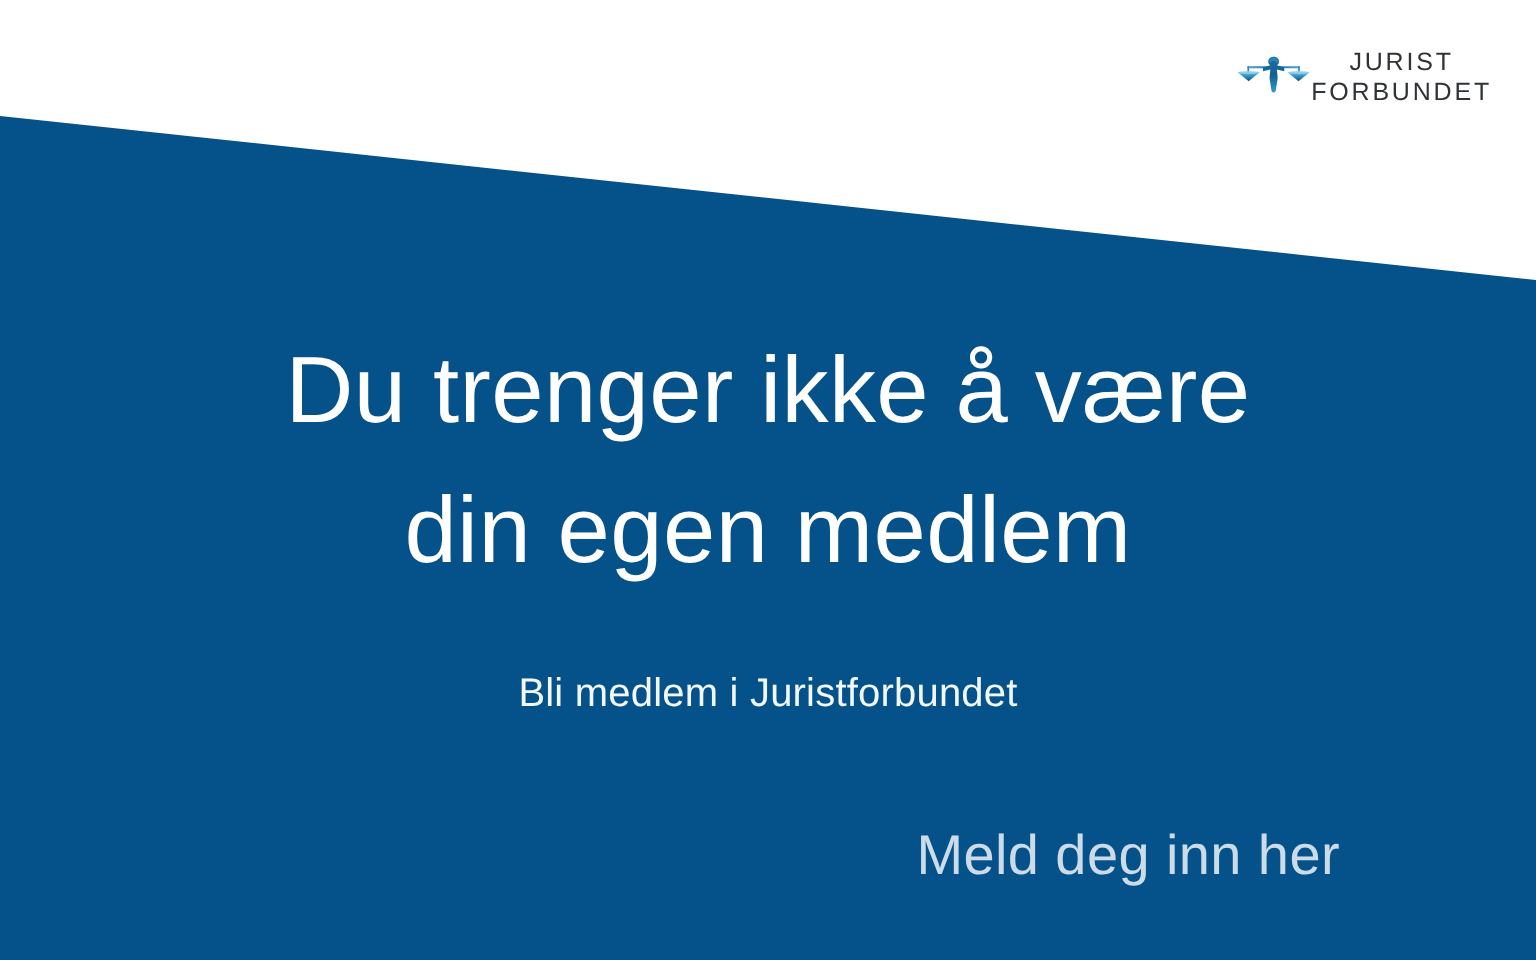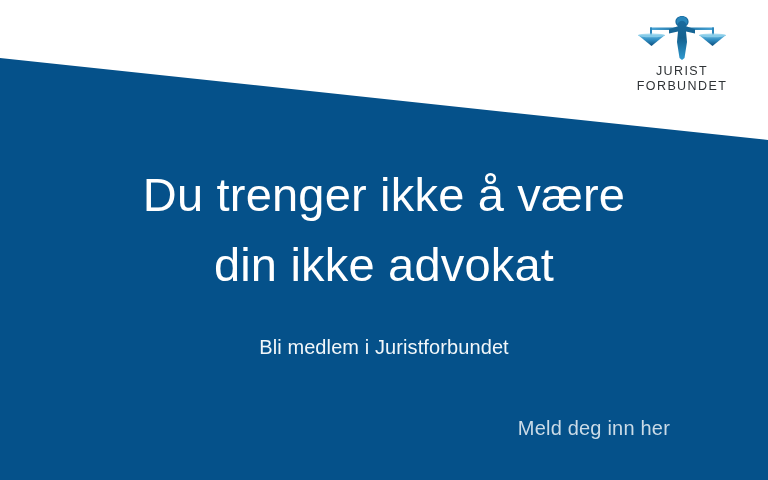--- a/index.html
+++ b/index.html
@@ -34,21 +34,21 @@
     clip-path: polygon(0 58px, 768px 140px, 768px 480px, 0 480px);
   }
 
   
   .logo-block {
     position: absolute;
     right: 22px;
     top: 14px;
     width: 128px;
     display: flex;
-    flex-direction: column;
+    flex-direction: row;
     align-items: center;
     z-index: 5;
   }
   .logo-mark {
     width: 92px;
     height: 46px;
     display: block;
   }
   .logo-wordmark {
     margin-top: 4px;
@@ -108,21 +108,21 @@
     white-space: nowrap;
   }
 
   .cta {
     position: absolute;
     right: 98px;
     top: 410px;
     color: #cbdbe7;
     font-family: "Liberation Sans", sans-serif;
     font-weight: 400;
-    font-size: 20px;
+    font-size: 28px;
     line-height: 36px;
     letter-spacing: 0.2px;
     white-space: nowrap;
     text-align: right;
     cursor: pointer;
   }
 </style>
 </head>
 <body>
 
@@ -179,21 +179,21 @@
     <div class="logo-wordmark">
       <span class="logo-line">JURIST</span>
       <span class="logo-line">FORBUNDET</span>
     </div>
   </div>
 
   <div class="content">
 
     <div class="headline">
       <span class="headline-line">Du trenger ikke å være</span>
-      <span class="headline-line">din ikke advokat</span>
+      <span class="headline-line">din egen medlem</span>
     </div>
 
     <div class="subheadline">Bli medlem i Juristforbundet</div>
 
     <div class="cta">Meld deg inn her</div>
 
   </div>
 </div>
 
 </body></html>

